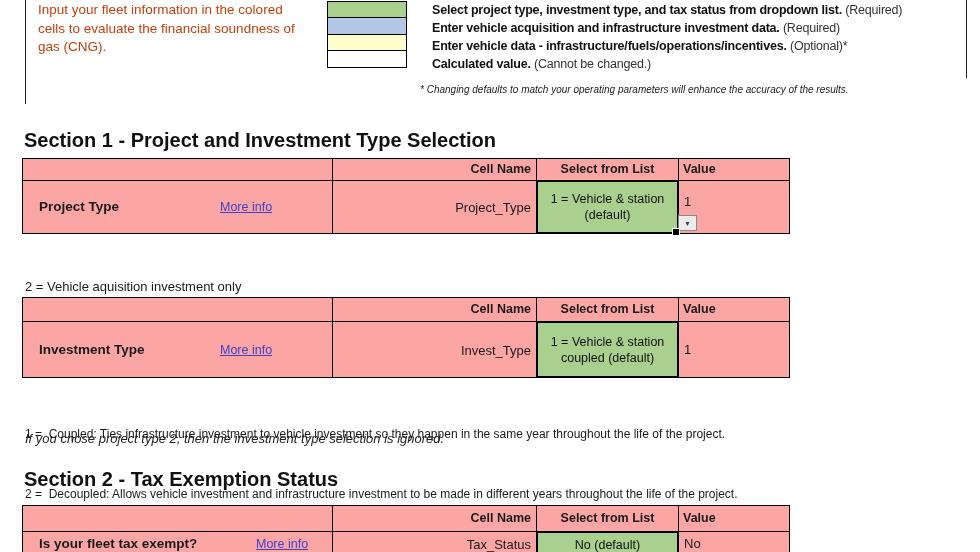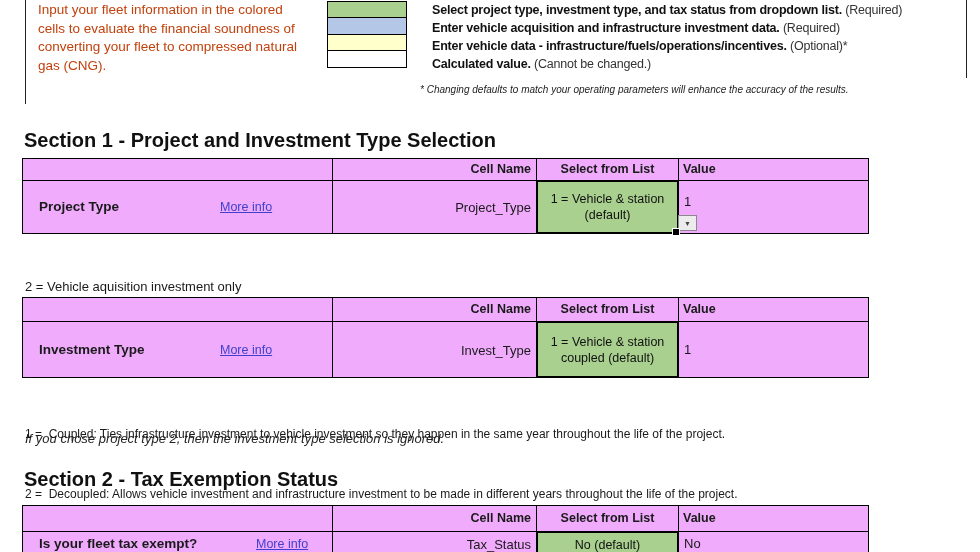--- a/index.html
+++ b/index.html
@@ -21,21 +21,21 @@
   .swatch + .swatch{margin-top:-1.6px;}
   .legend-text-row{left:432px;width:540px;height:18px;line-height:18px;font-size:12.5px;letter-spacing:-0.2px;white-space:nowrap;}
   .legend-text-row b{font-weight:bold;color:#111;}
   .legend-text-row .note{color:#333;font-weight:normal;}
   .legend-right-border{left:966px;top:0;height:78px;width:0;border-left:1.5px solid #222;}
   .footnote{left:420px;top:84px;font-size:10px;font-style:italic;color:#222;white-space:nowrap;}
 
   .section-title{left:24px;font-size:20px;font-weight:bold;color:#111;white-space:nowrap;}
 
   
-  .tbl{left:22px;width:847px;border:1.5px solid #000;box-sizing:border-box;background:#f0abfc;}
+  .tbl{left:22px;width:768px;border:1.5px solid #000;box-sizing:border-box;background:#fca5a5;}
   .hdr{display:flex;border-bottom:1.5px solid #000;}
   .row{display:flex;position:relative;}
   .cell{box-sizing:border-box;position:relative;}
   .c1{width:309px;text-align:right;}
   .c2{width:204px;border-left:1px solid #000;}
   .c3{width:142px;border-left:1px solid #000;}
   .c4{flex:1;border-left:1px solid #000;}
   .hdr .cell{font-weight:bold;font-size:12.5px;}
   .h-right{text-align:right;padding-right:5px;}
   .h-center{text-align:center;}
@@ -63,21 +63,20 @@
   .opt-lines div{white-space:pre-wrap;}
   .italic-note{left:25px;font-size:13px;font-style:italic;color:#222;white-space:nowrap;}
 </style>
 </head>
 <body>
 
 <div class="abs desc-border"></div>
 <div class="abs desc">
   <div>Input your fleet information in the colored</div>
   <div>cells to evaluate  the financial soundness of</div>
-  <div>converting your fleet to compressed natural</div>
   <div>gas (CNG).</div>
 </div>
 
 <div class="abs legend-swatches">
   <div class="swatch" style="background-color: rgb(169, 208, 142);"></div>
   <div class="swatch" style="background-color: rgb(180, 199, 231);"></div>
   <div class="swatch" style="background-color: rgb(255, 255, 204);"></div>
   <div class="swatch" style="background-color: rgb(255, 255, 255);"></div>
 </div>
 <div class="abs legend-text-row" style="top:1px;">

